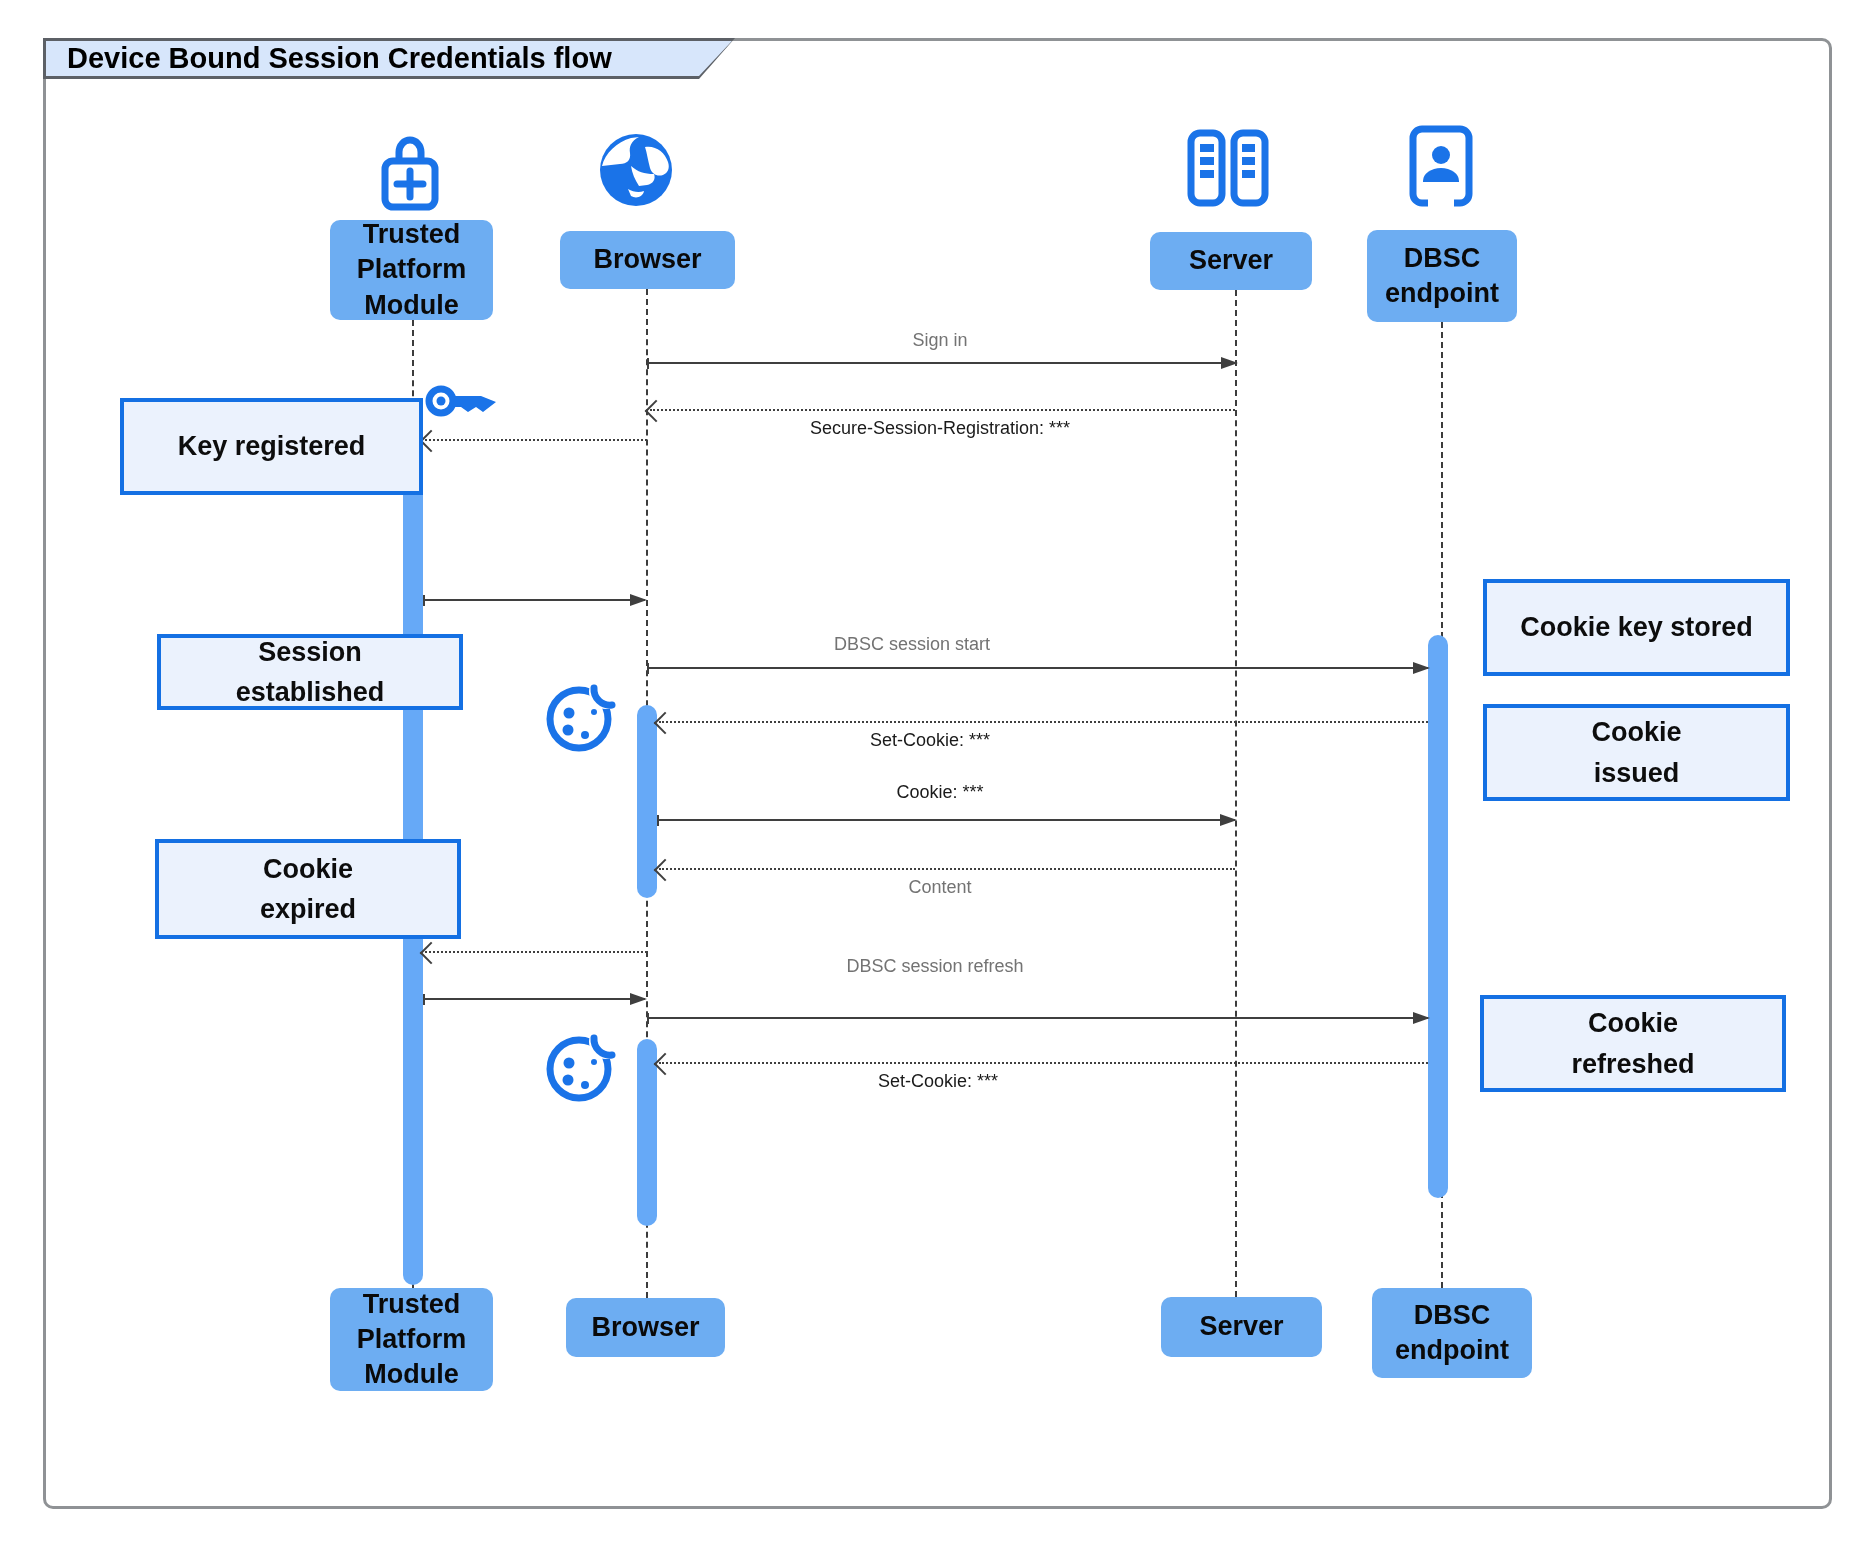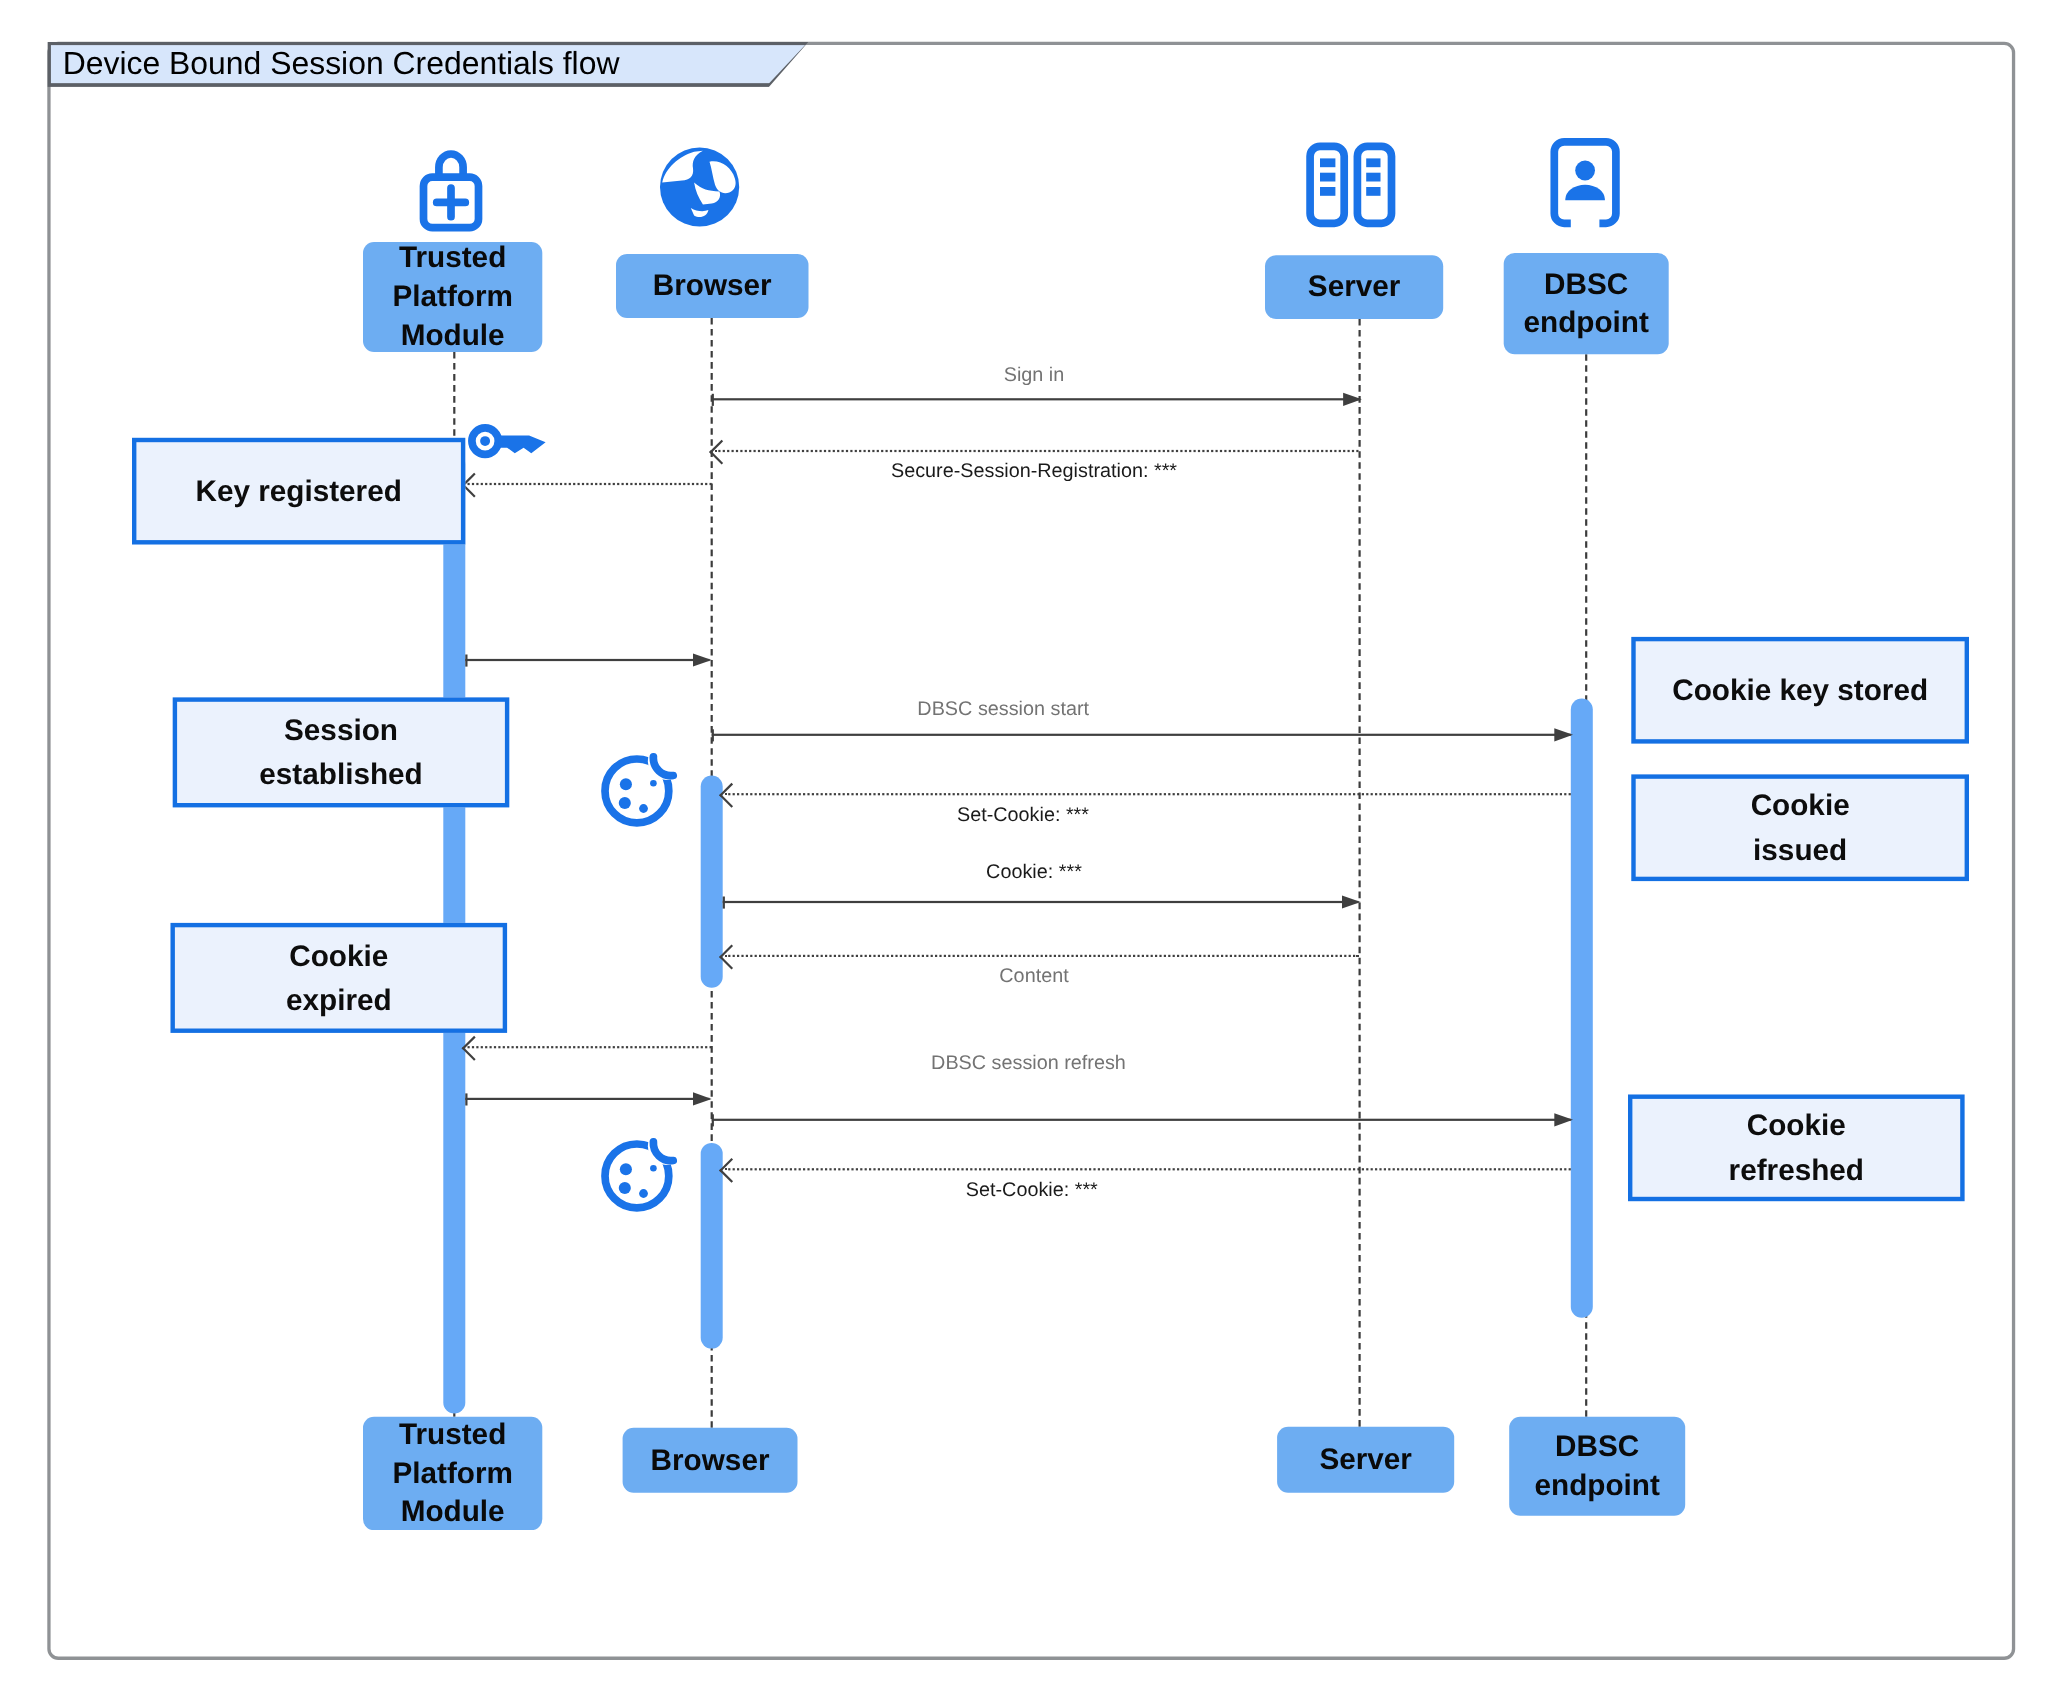--- a/index.html
+++ b/index.html
@@ -18,22 +18,22 @@
   }
   .frame{
     position:absolute;left:43px;top:38px;width:1783px;height:1465px;
     border:3px solid #8f9295;border-radius:10px;background:#fff;z-index:0;
   }
   
   .title-tab{position:absolute;left:43px;top:38px;width:692px;height:41px;z-index:6;
     clip-path:polygon(0 0,100% 0,calc(100% - 36px) 100%,0 100%);background:#5c6066;}
   .title-tab-inner{position:absolute;left:3px;top:3px;right:3px;bottom:3px;
     clip-path:polygon(0 0,100% 0,calc(100% - 33px) 100%,0 100%);background:var(--title-fill);}
-  .title-text{position:absolute;left:14px;top:0;height:100%;display:flex;align-items:center;
-    font-weight:normal;font-size:29px;color:#000;white-space:nowrap;}
+  .title-text{position:absolute;left:24px;top:0;height:100%;display:flex;align-items:center;
+    font-weight:bold;font-size:29px;color:#000;white-space:nowrap;}
   
   .lifeline{position:absolute;width:0;border-left:2px dashed #3c3c3c;z-index:1;}
   
   .activation{position:absolute;width:20px;border-radius:10px;background:var(--activation-fill);z-index:2;}
   
   .pbox{position:absolute;z-index:5;background:var(--participant-fill);border-radius:10px;
     display:flex;align-items:center;justify-content:center;text-align:center;
     font-weight:bold;font-size:27px;line-height:1.3;color:#0a0a0a;white-space:pre-line;}
   .note{position:absolute;z-index:5;background:var(--note-fill);border:4px solid var(--note-border);
     display:flex;align-items:center;justify-content:center;text-align:center;
@@ -143,21 +143,21 @@
 
   <div class="msg" style="left:912px;top:634px;">DBSC session start</div>
   <div class="arrow solid" style="left:647px;top:667px;width:781px;">
       <span class="head-r"></span>
     </div>
 
   <div class="note" style="left:1483px;top:579px;width:307px;height:97px;">Cookie key stored</div>
   <div class="note" style="left:1483px;top:704px;width:307px;height:97px;">Cookie
 issued</div>
 
-  <div class="note" style="left:157px;top:634px;width:306px;height:100px;">Session
+  <div class="note" style="left:157px;top:634px;width:306px;height:76px;">Session
 established</div>
 
   <svg class="icon" style="left:543px;top:676px;" width="74" height="76" viewBox="0 0 74 76">
     <circle class="ic-sw" cx="36" cy="43" r="29" stroke-width="5.5"></circle>
     <circle class="ic-w" cx="63" cy="16" r="17"></circle>
     <path class="ic-s" d="M51 12 a16 16 0 0 0 18 17" stroke-width="5.5"></path>
     <circle class="ic-f" cx="26" cy="37" r="5.5"></circle>
     <circle class="ic-f" cx="25" cy="54" r="5.5"></circle>
     <circle class="ic-f" cx="42" cy="59" r="4"></circle>
     <circle class="ic-f" cx="51" cy="36" r="3"></circle>

